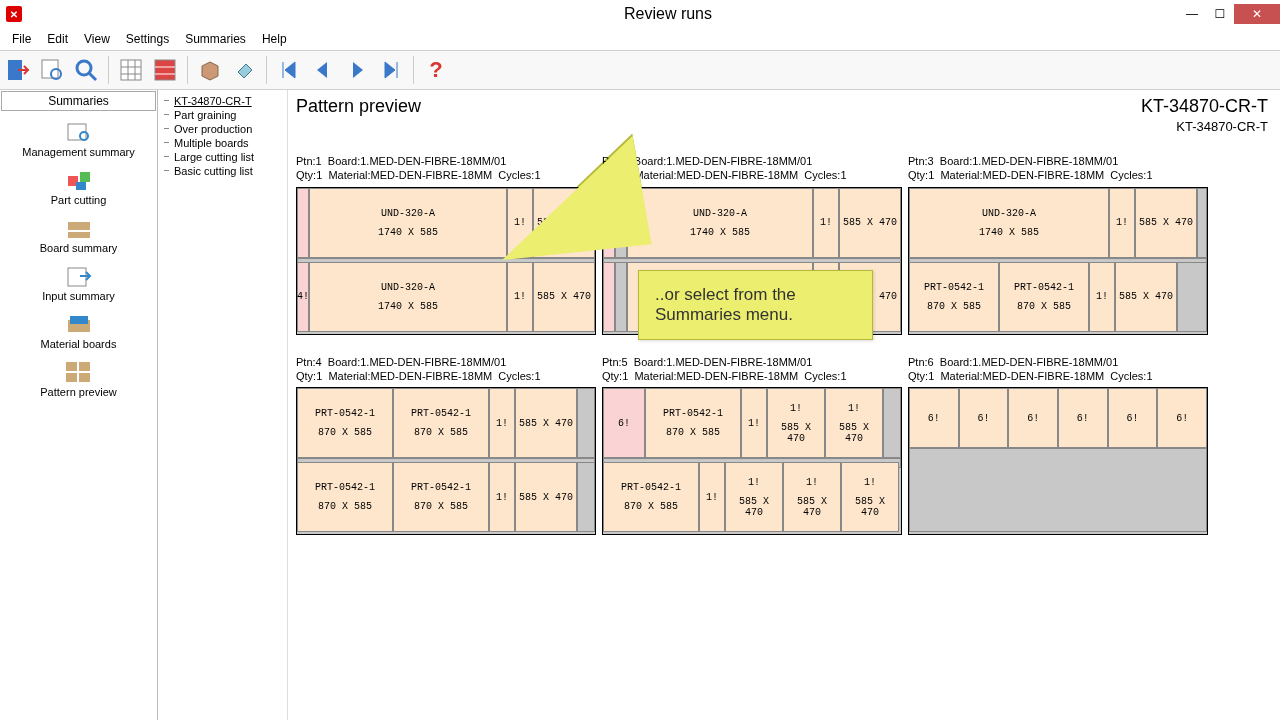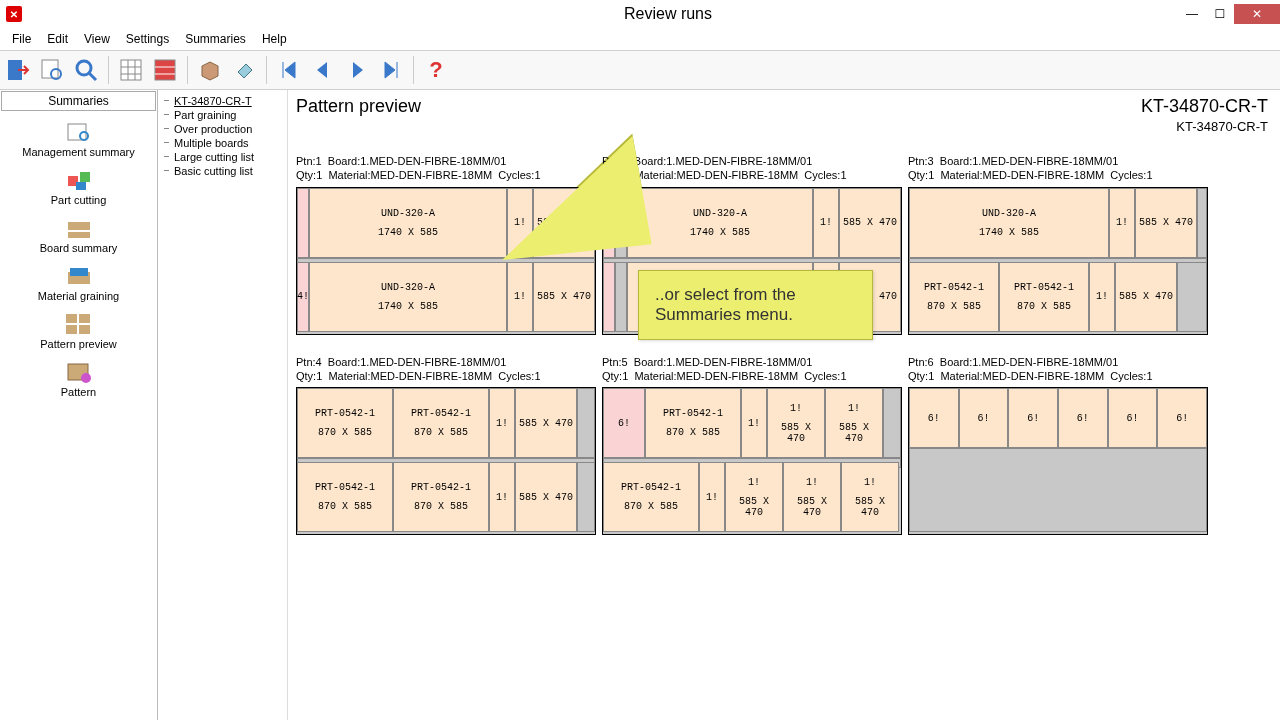--- a/index.html
+++ b/index.html
@@ -186,40 +186,40 @@
           </div>
         <div class="sidebar-item">
             <svg class="sb-icon">
               <rect x="2" y="4" width="22" height="8" fill="#ca7"></rect>
               <rect x="2" y="14" width="22" height="6" fill="#ca7"></rect>
             </svg>
             <span class="sb-label">Board summary</span>
           </div>
         <div class="sidebar-item">
             <svg class="sb-icon">
+              <rect x="2" y="2" width="18" height="18" fill="#fff" stroke="#888"></rect>
+              <path d="M14 10 L24 10 M20 6 L24 10 L20 14" stroke="#38c" stroke-width="2" fill="none"></path>
+            </svg>
+            <span class="sb-label">Input summary</span>
+          </div>
+        <div class="sidebar-item">
+            <svg class="sb-icon">
               <rect x="2" y="6" width="22" height="12" fill="#ca7"></rect>
               <rect x="4" y="2" width="18" height="8" fill="#38c"></rect>
             </svg>
-            <span class="sb-label">Material graining</span>
+            <span class="sb-label">Material boards</span>
           </div>
         <div class="sidebar-item">
             <svg class="sb-icon">
               <rect x="0" y="0" width="11" height="9" fill="#ca7"></rect>
               <rect x="13" y="0" width="11" height="9" fill="#ca7"></rect>
               <rect x="0" y="11" width="11" height="9" fill="#ca7"></rect>
               <rect x="13" y="11" width="11" height="9" fill="#ca7"></rect>
             </svg>
             <span class="sb-label">Pattern preview</span>
-          </div>
-        <div class="sidebar-item">
-            <svg class="sb-icon">
-              <rect x="2" y="2" width="20" height="16" fill="#ca7" stroke="#864"></rect>
-              <circle cx="20" cy="16" r="5" fill="#c5c"></circle>
-            </svg>
-            <span class="sb-label">Pattern</span>
           </div>
       </div>
     </div>
 
     <div class="tree">
       <div class="tree-item sel">KT-34870-CR-T</div>
       <div class="tree-item">Part graining</div>
       <div class="tree-item">Over production</div>
       <div class="tree-item">Multiple boards</div>
       <div class="tree-item">Large cutting list</div>

